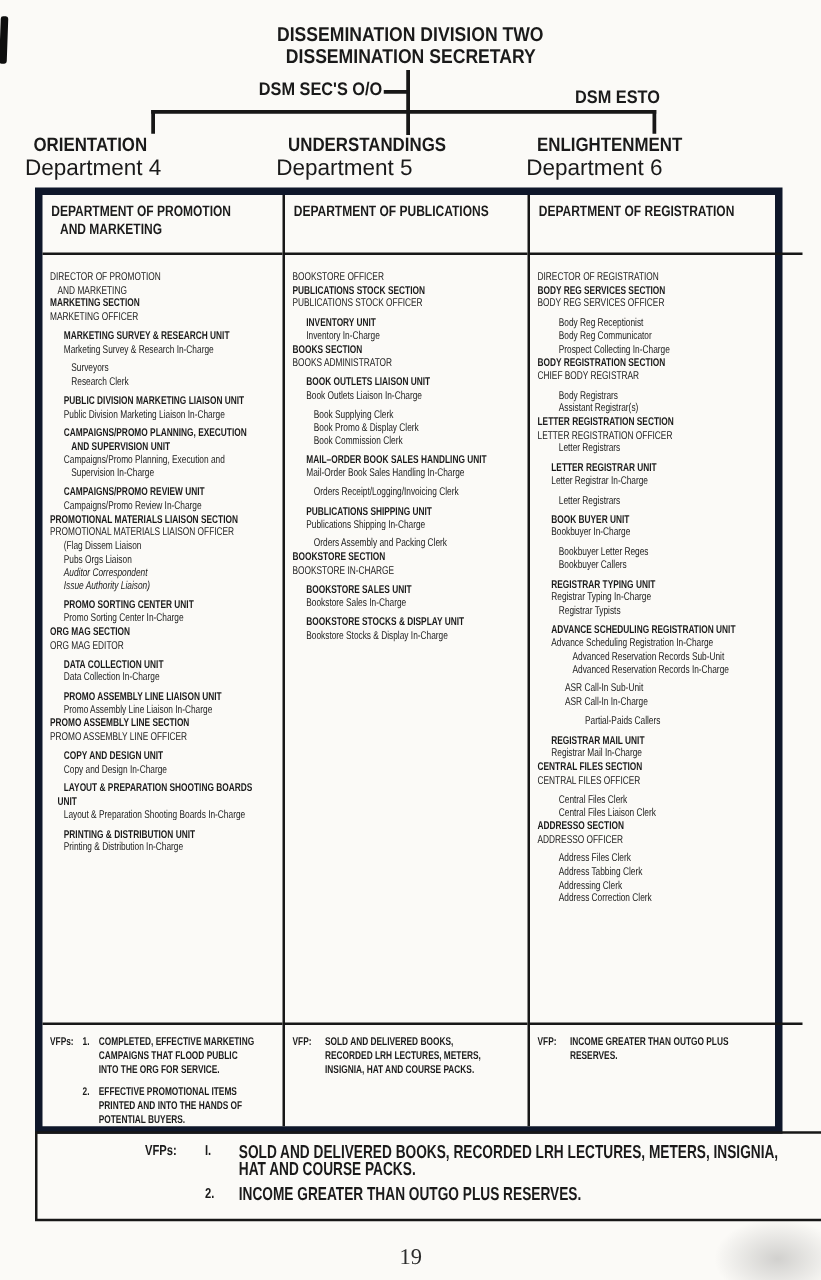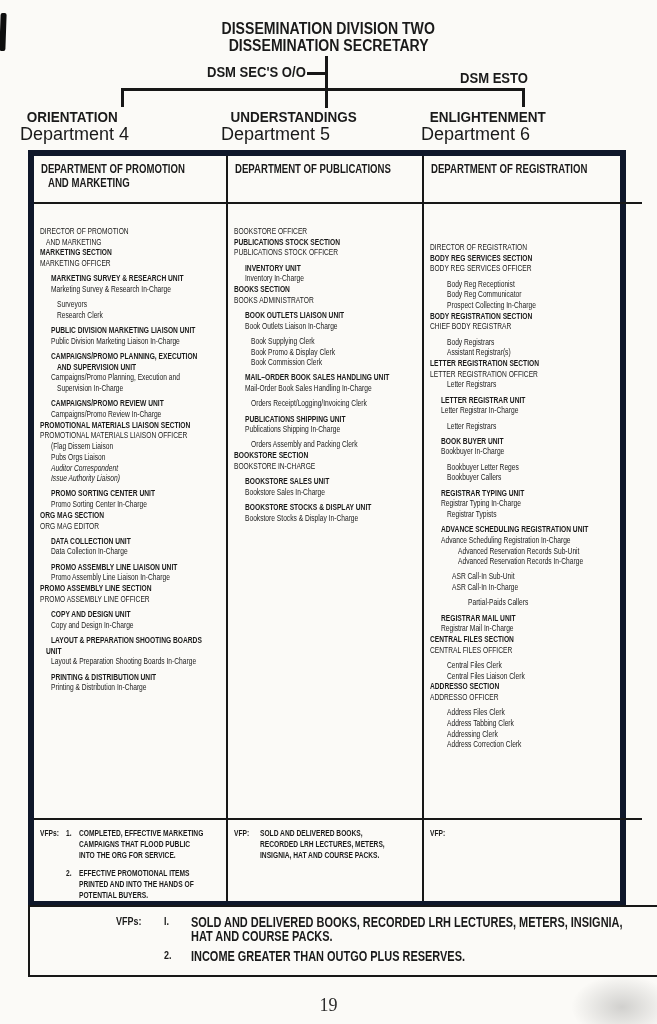--- a/index.html
+++ b/index.html
@@ -25,26 +25,26 @@
   .branch{position:absolute;top:108px;width:200px;}
   .branch .bname{font-weight:bold;font-size:15.5px;line-height:17px;white-space:pre;}
   .branch .bname span{display:inline-block;transform:scaleX(.87);transform-origin:center;}
   .branch .bdept{font-size:18px;line-height:16px;margin-top:1px;}
 
   
   .main-box{position:absolute;left:28px;top:150px;width:586px;height:745px;border:6px solid #0f172a;display:flex;}
   .col{display:flex;flex-direction:column;}
   .col1{width:192px;}
   .col2{width:194px;border-left:2px solid #171717;}
-  .col3{flex:1;border-left:2px solid #171717;gap:16px;}
+  .col3{flex:1;border-left:2px solid #171717;}
   .dept-head{height:48px;border-bottom:2px solid #171717;padding:6px 6px 0 7px;box-sizing:border-box;}
   .hline{font-weight:bold;font-size:12px;line-height:14px;white-space:pre;}
   .hline span{display:inline-block;transform:scaleX(.8);transform-origin:left center;}
   .hcont{padding-left:7px;}
-  .dept-body{flex:1;padding:22px 2px 0 6px;overflow:hidden;}
+  .dept-body{flex:1;padding:12px 2px 0 6px;overflow:hidden;}
 
   .ln{font-size:9px;line-height:10.7px;white-space:pre;}
   .ln span{display:inline-block;transform:scaleX(.74);transform-origin:left center;white-space:pre;}
   .b{font-weight:bold;}
   .it{font-style:italic;}
   .g{margin-top:4.5px;}
   .lv0{padding-left:0}.lv1{padding-left:6px}.lv2{padding-left:11px}.lv3{padding-left:17px}
   .lv4{padding-left:22px}.lv5{padding-left:28px}.lv6{padding-left:38px}
 
   
@@ -261,20 +261,28 @@
           <div class="ln lv3"><span>Central Files Liaison Clerk</span></div>
           <div class="ln lv0 b"><span>ADDRESSO SECTION</span></div>
           <div class="ln lv0"><span>ADDRESSO OFFICER</span></div>
           <div class="ln lv3 g"><span>Address Files Clerk</span></div>
           <div class="ln lv3"><span>Address Tabbing Clerk</span></div>
           <div class="ln lv3"><span>Addressing Clerk</span></div>
           <div class="ln lv3"><span>Address Correction Clerk</span></div>
         </div>
       <div class="vfp-cell">
           <div class="vfp-label"><span>VFP:</span></div>
+          <div class="vfp-items">
+            <div class="vfp-item">
+              <div class="vfp-text">
+                <div class="ln"><span>INCOME GREATER THAN OUTGO PLUS</span></div>
+                <div class="ln"><span>RESERVES.</span></div>
+              </div>
+            </div>
+          </div>
         </div>
     </div>
   </div>
 
   <div class="bottom-box">
     <div class="bot-label"><span>VFPs:</span></div>
     <div class="bot-items">
         <div class="bot-item">
           <div class="bot-num"><span>I.</span></div>
           <div class="bot-text">

